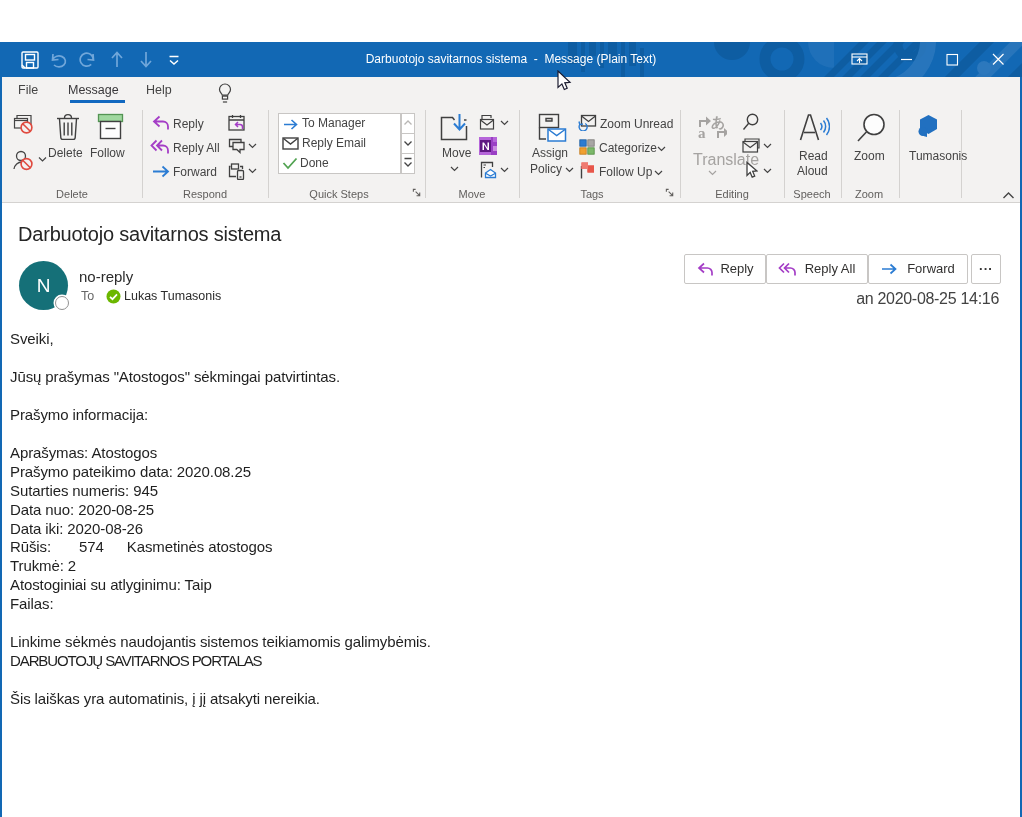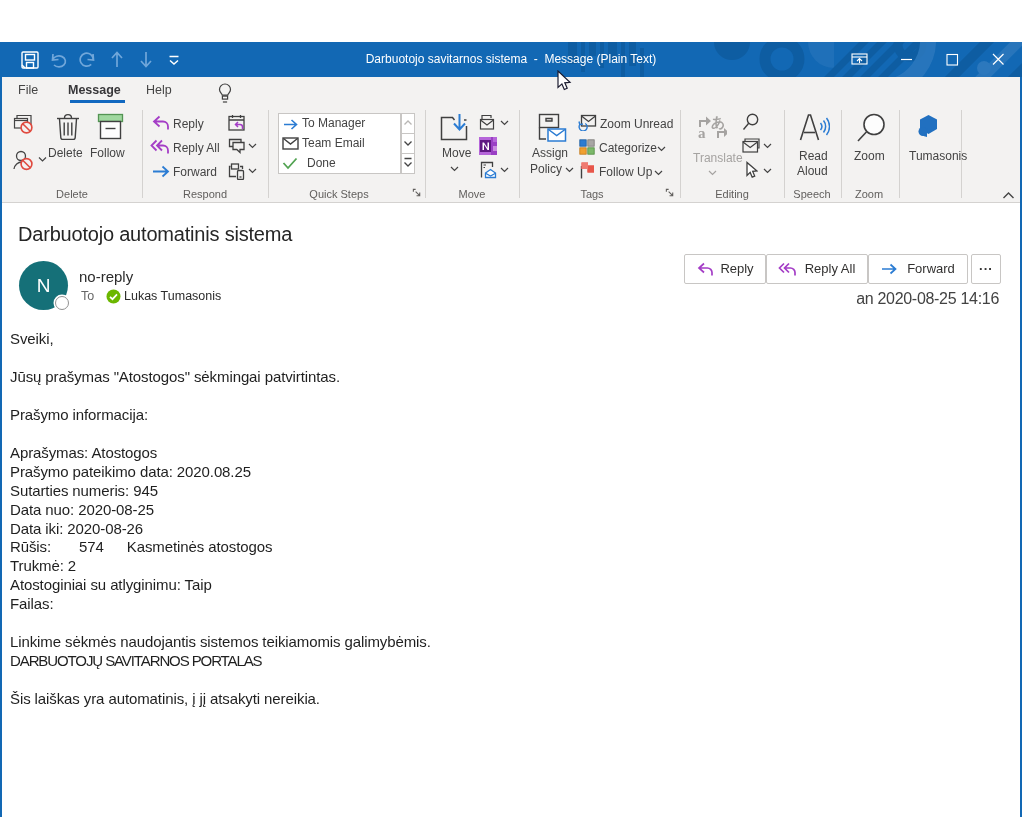--- a/index.html
+++ b/index.html
@@ -9,21 +9,21 @@
   border-left:2px solid #1268b4; border-right:2px solid #1268b4; border-bottom:2px solid #1268b4;margin-top:42px; }
 
 #titlebar { position:absolute; left:-2px; top:0; width:1022px; height:35px; background:#1268b4; overflow:hidden; }
 .qat { position:absolute; top:0; height:35px; }
 #title-text { position:absolute; top:0; left:0; width:1022px; height:35px; line-height:35px;
   text-align:center; color:#fff; font-size:12px; }
 .wbtn { position:absolute; top:0; width:46px; height:35px; }
 
 #tabs { position:absolute; left:0; top:35px; width:1018px; height:28px; background:#f3f2f1; }
 .tab { position:absolute; top:0; height:28px; line-height:26px; font-size:12.5px; color:#444; }
-#tab-message { font-weight:bold; color:#38373a; }
+#tab-message { font-weight:normal; color:#38373a; }
 #tab-underline { position:absolute; left:68px; top:23px; width:55px; height:3px; background:#1168c0; }
 #tellme { position:absolute; left:245px; top:0; height:28px; line-height:26px; font-size:12.5px; color:#605e5c; }
 
 #ribbon { position:absolute; left:0; top:63px; width:1018px; height:98px; background:#f3f2f1; border-bottom:1px solid #d4d2d0; }
 .rdiv { position:absolute; top:5px; height:88px; width:1px; background:#d4d2d0; }
 .glabel { position:absolute; top:146px; height:14px; font-size:11px; color:#605e5c; text-align:center; }
 .rtext { font-size:12px; color:#444; }
 .ritem { position:absolute; white-space:nowrap; }
 .launch { position:absolute; top:146px; width:10px; height:10px; }
 
@@ -238,25 +238,25 @@
   <div class="ritem" style="left:399px;top:91px;width:14px;height:1px;background:#c8c6c4;"></div>
   <div class="ritem" style="left:399px;top:111px;width:14px;height:1px;background:#c8c6c4;"></div>
   <svg class="ritem" style="left:281px;top:77px;" width="15" height="11" viewBox="0 0 15 11">
     <path d="M1 5.5 L13 5.5 M8.5 1 L13.5 5.5 L8.5 10" fill="none" stroke="#2b7cd3" stroke-width="1.6"></path>
   </svg>
   <div class="rtext ritem" style="left:300px;top:74px;">To Manager</div>
   <svg class="ritem" style="left:280px;top:95px;" width="17" height="13" viewBox="0 0 17 13">
     <rect x="1" y="1" width="15" height="11" fill="#fff" stroke="#404040" stroke-width="1.4"></rect>
     <path d="M1.5 1.5 L8.5 7 L15.5 1.5" fill="none" stroke="#404040" stroke-width="1.4"></path>
   </svg>
-  <div class="rtext ritem" style="left:300px;top:94px;">Team Email</div>
+  <div class="rtext ritem" style="left:300px;top:94px;">Reply Email</div>
   <svg class="ritem" style="left:280px;top:115px;" width="16" height="13" viewBox="0 0 16 13">
     <path d="M1.5 6 L6 11 L14.5 1.5" fill="none" stroke="#52a352" stroke-width="1.8"></path>
   </svg>
-  <div class="rtext ritem" style="left:305px;top:114px;">Done</div>
+  <div class="rtext ritem" style="left:298px;top:114px;">Done</div>
   <svg class="ritem" style="left:401px;top:77px;" width="10" height="8" viewBox="0 0 10 8">
     <path d="M1.5 5.5 L5 2 L8.5 5.5" stroke="#b8b6b4" stroke-width="1.3" fill="none"></path>
   </svg>
   <svg class="ritem" style="left:401px;top:97px;" width="10" height="8" viewBox="0 0 10 8">
     <path d="M1.5 2.5 L5 6 L8.5 2.5" stroke="#444" stroke-width="1.3" fill="none"></path>
   </svg>
   <svg class="ritem" style="left:401px;top:115px;" width="10" height="12" viewBox="0 0 10 12">
     <path d="M1.5 1.5 L8.5 1.5 M1.5 5.5 L5 9 L8.5 5.5" stroke="#444" stroke-width="1.3" fill="none"></path>
   </svg>
   <svg class="launch" style="left:410px;top:146px;" width="11" height="11" viewBox="0 0 11 11">
@@ -343,21 +343,21 @@
   </svg>
 
   <svg class="ritem" style="left:696px;top:72px;" width="29" height="27" viewBox="0 0 29 27">
     <g fill="#a5a3a1">
       <path d="M1 5 L8 5 L8 1.5 L13 6 L8 10.5 L8 7 L3 7 L3 12 L1 12 Z" transform="translate(0,1)"></path>
       <text x="0" y="24" font-family="Liberation Serif" font-size="15" font-weight="bold">a</text>
       <text x="13" y="13" font-family="Liberation Serif" font-size="14" font-weight="bold">あ</text>
       <path d="M20 17 L27 17 L27 14 L32 18.5 L27 23 L27 19 L22 19 L22 24 L20 24 Z" transform="translate(-1,0)"></path>
     </g>
   </svg>
-  <div class="ritem" style="left:691px;top:109px;font-size:12px;color:#a5a3a1;">Translate</div>
+  <div class="ritem" style="left:691px;top:109px;font-size:16px;color:#a5a3a1;">Translate</div>
   <svg class="ritem" style="left:706px;top:127px;" width="9" height="8" viewBox="0 0 9 8">
     <path d="M1 2 L4.5 5.5 L8 2" stroke="#a5a3a1" stroke-width="1.2" fill="none"></path>
   </svg>
   <svg class="ritem" style="left:740px;top:71px;" width="18" height="19" viewBox="0 0 18 19">
     <circle cx="10.5" cy="6.5" r="5.2" fill="none" stroke="#404040" stroke-width="1.4"></circle>
     <path d="M6.7 10.3 L1.5 16.5" stroke="#404040" stroke-width="1.4"></path>
   </svg>
   <svg class="ritem" style="left:740px;top:96px;" width="18" height="15" viewBox="0 0 18 15">
     <path d="M3 3 L3 1 L17 1 L17 10 L15.5 10" fill="none" stroke="#404040" stroke-width="1.2"></path>
     <rect x="1" y="3.5" width="14.5" height="10.5" fill="#f3f2f1" stroke="#404040" stroke-width="1.2"></rect>
@@ -394,21 +394,21 @@
   <svg class="ritem" style="left:914px;top:72px;" width="25" height="25" viewBox="0 0 25 25">
     <path d="M12.5 1 L21 5.5 L21 15 L12.5 20 L4 15 L4 5.5 Z" fill="#2170c0"></path>
     <path d="M4 14 a6 6 0 0 0 7 5.5 L11 23 a8 8 0 0 1 -7 -7" fill="#2170c0"></path>
     <circle cx="7" cy="17.5" r="4.5" fill="#2170c0"></circle>
   </svg>
   <div class="rtext ritem" style="left:907px;top:107px;">Tumasonis</div>
   <svg class="ritem" style="left:1000px;top:149px;" width="13" height="9" viewBox="0 0 13 9">
     <path d="M1.5 7 L6.5 2 L11.5 7" stroke="#444" stroke-width="1.4" fill="none"></path>
   </svg>
   <div id="msg"></div>
-    <div id="subject">Darbuotojo automatinis sistema</div>
+    <div id="subject">Darbuotojo savitarnos sistema</div>
     <div id="avatar">N</div>
     <div id="presence"></div>
     <div id="sender">no-reply</div>
     <div id="torow">To</div>
     <svg class="abs" style="left:104px;top:247px;" width="15" height="15" viewBox="0 0 15 15">
       <circle cx="7.5" cy="7.5" r="7" fill="#6bb700"></circle>
       <path d="M4 7.8 L6.5 10.2 L11 5.4" stroke="#fff" stroke-width="1.7" fill="none"></path>
     </svg>
     <div class="abs" style="left:122px;top:247px;font-size:12.5px;color:#2b2b2b;">Lukas Tumasonis</div>
     <div class="hbtn" style="left:682px; width:82px;">

